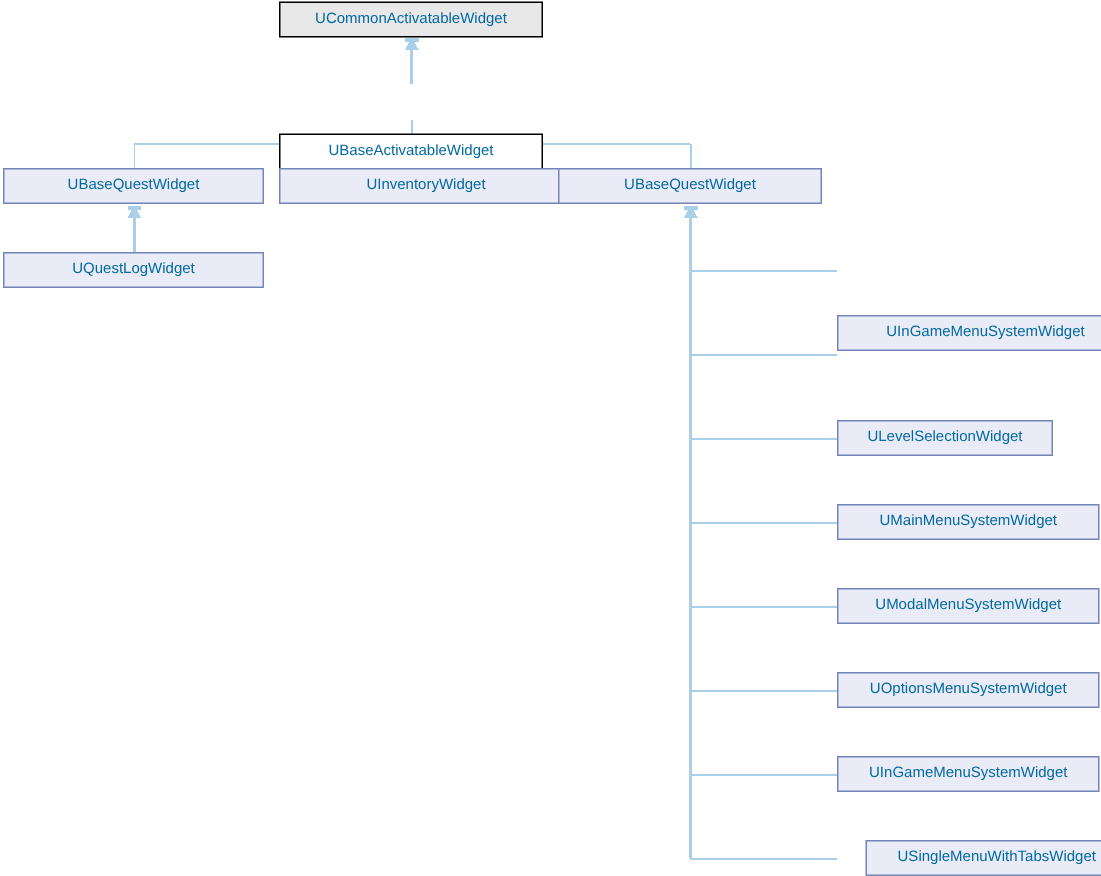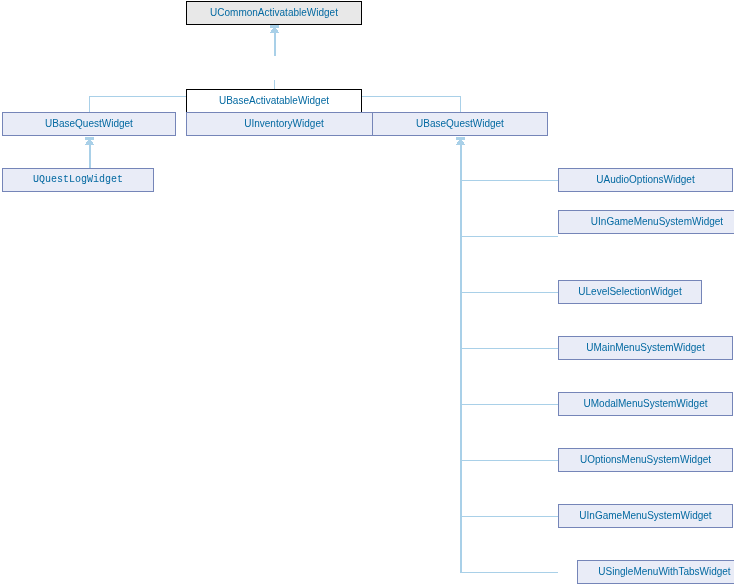--- a/index.html
+++ b/index.html
@@ -117,22 +117,21 @@
     <g>
       <line x1="460" y1="572.5" x2="558" y2="572.5" stroke="#a9d0e8" stroke-width="1"></line>
     </g>
   </svg>
 
   <div class="node root" style="left: 186px; top: 1px; width: 176px;">UCommonActivatableWidget</div>
   <div class="node plain" style="left: 186px; top: 56px; width: 176px; margin-top: 33px;">UBaseActivatableWidget</div>
   <div class="node derived" style="left: 2px; top: 112px; width: 174px;">UBaseQuestWidget</div>
   <div class="node derived" style="left: 186px; top: 112px; width: 196px;">UInventoryWidget</div>
   <div class="node derived" style="left: 372px; top: 112px; width: 176px;">UBaseQuestWidget</div>
-  <div class="node derived" style="left: 2px; top: 168px; width: 152px; font-family: Liberation Mono, monospace;">UQuestLogWidget</div>
-  <div class="node derived" style="left: 558px; top: 168px; width: 175px;">UAudioOptionsWidget</div>
+  <div class="node derived" style="left: 2px; top: 168px; width: 174px;">UQuestLogWidget</div>
   <div class="node derived" style="left: 558px; top: 210px; width: 198px;">UInGameMenuSystemWidget</div>
   <div class="node derived" style="left: 558px; top: 280px; width: 144px;">ULevelSelectionWidget</div>
   <div class="node derived" style="left: 558px; top: 336px; width: 175px;">UMainMenuSystemWidget</div>
   <div class="node derived" style="left: 558px; top: 448px; width: 175px;">UOptionsMenuSystemWidget</div>
   <div class="node derived" style="left: 558px; top: 392px; width: 175px;">UModalMenuSystemWidget</div>
   <div class="node derived" style="left: 558px; top: 504px; width: 175px;">UInGameMenuSystemWidget</div>
   <div class="node derived" style="left: 558px; top: 560px; width: 175px; margin-left: 19px;">USingleMenuWithTabsWidget</div>
 
 </div>
 

